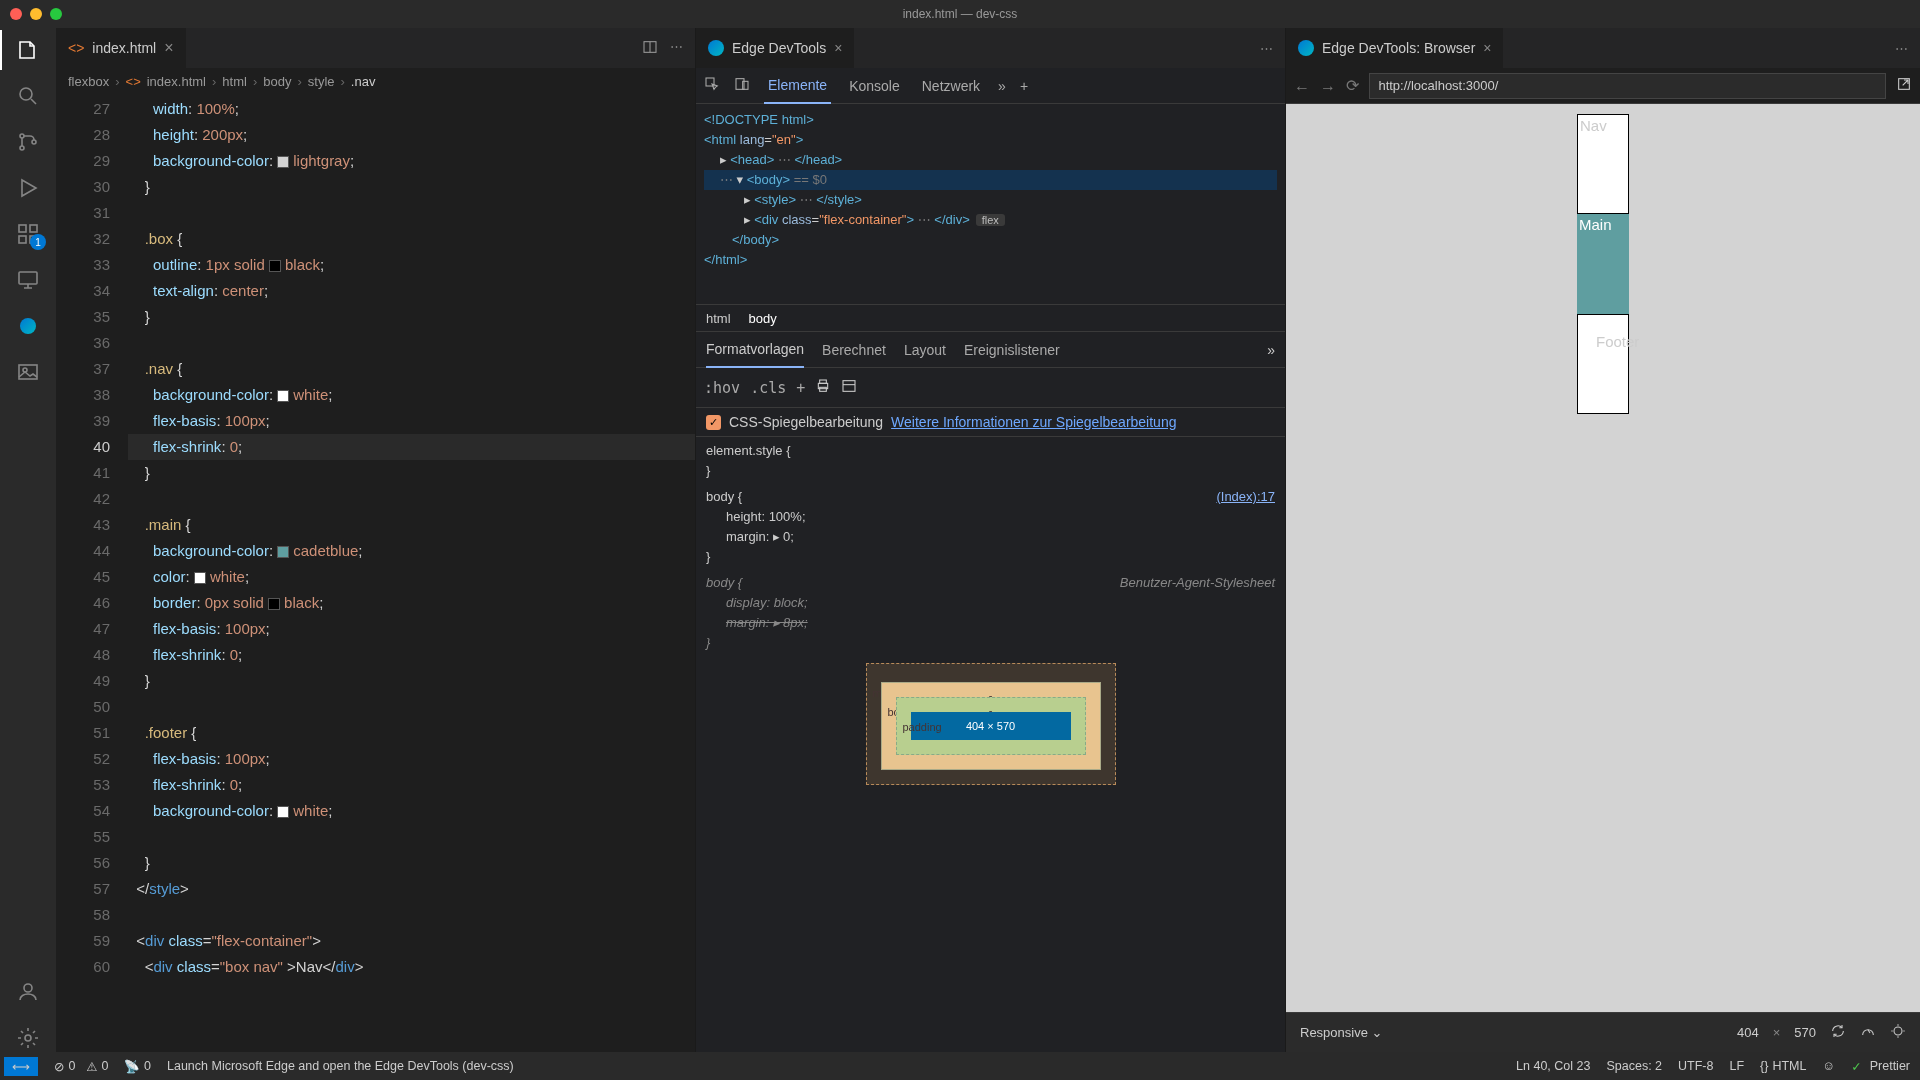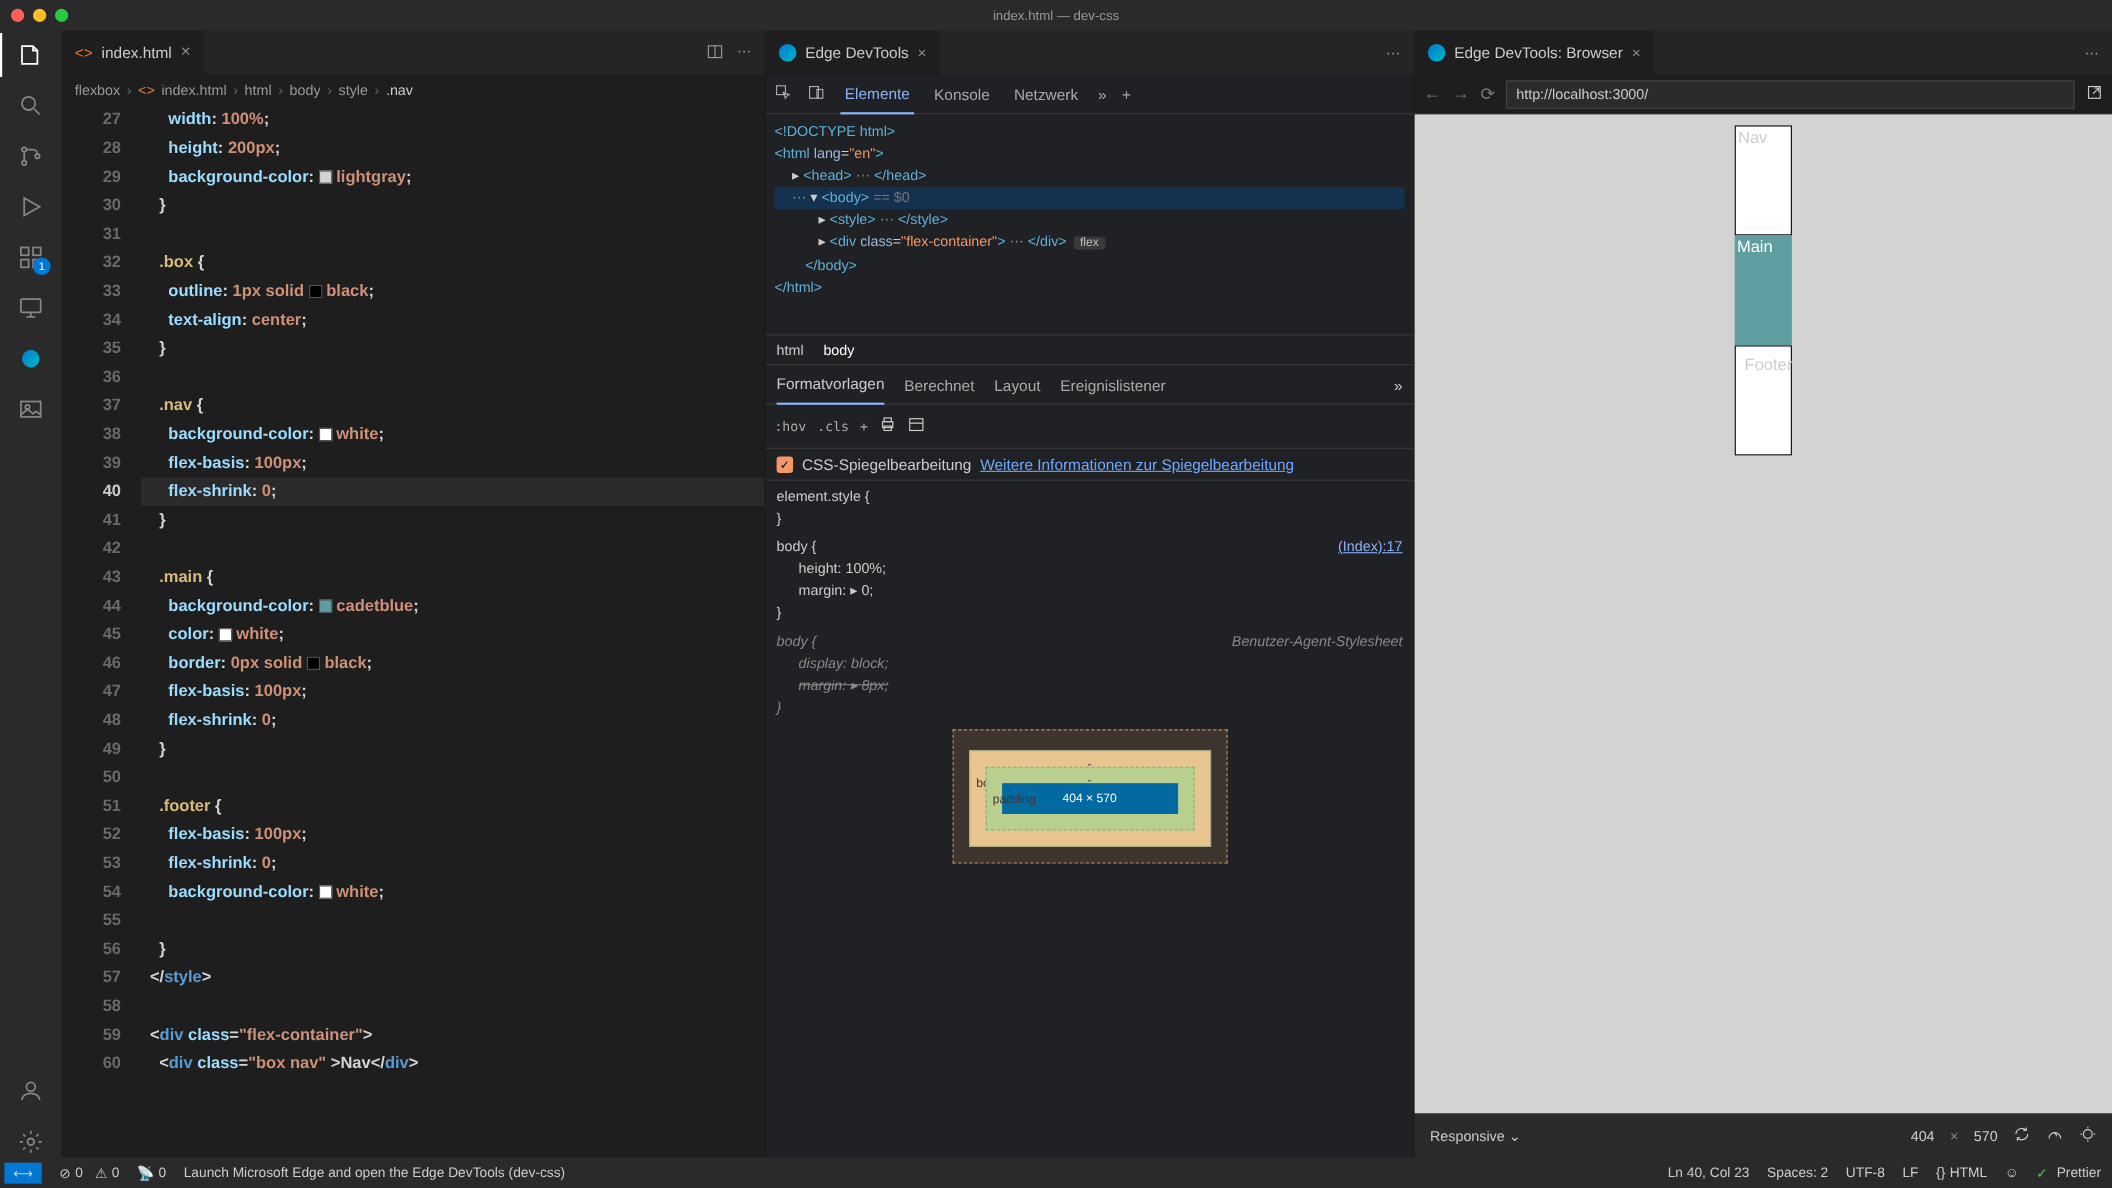--- a/index.html
+++ b/index.html
@@ -31,21 +31,21 @@
 
 .editor-col { width: 640px; display: flex; flex-direction: column; border-right: 1px solid #1a1a1a; }
 .tab-row { height: 40px; background: #252526; display: flex; align-items: center; }
 .tab { height: 40px; display: flex; align-items: center; padding: 0 12px; gap: 8px; background: #1e1e1e; color: #ccc; font-size: 14px; }
 .tab .close { color: #888; font-size: 16px; }
 .tab-icon { color: #e37933; }
 .tab-actions { margin-left: auto; display: flex; gap: 12px; padding-right: 12px; color: #999; }
 .breadcrumbs { height: 26px; display: flex; align-items: center; padding: 0 12px; gap: 6px; font-size: 13px; color: #999; background: #1e1e1e; }
 .breadcrumbs .sep { color: #666; }
 .breadcrumbs .cur { color: #ccc; }
-.code-area { flex: 1; display: flex; background: #1e1e1e; font-family: "SF Mono", Menlo, Consolas, monospace; font-size: 15px; line-height: 26px; overflow: hidden; position: relative; font-weight: bold; }
+.code-area { flex: 1; display: flex; background: #1e1e1e; font-family: "SF Mono", Menlo, Consolas, monospace; font-size: 15px; line-height: 26px; overflow: hidden; position: relative; }
 .gutter { width: 72px; text-align: right; color: #6a6a6a; padding-right: 18px; padding-top: 2px; }
 .code { flex: 1; white-space: pre; color: #d4d4d4; padding-top: 2px; }
 .c-sel { color: #d7ba7d; }
 .c-prop { color: #9cdcfe; }
 .c-val { color: #ce9178; }
 .c-tag { color: #569cd6; }
 .c-attr { color: #9cdcfe; }
 .c-str { color: #ce9178; }
 .swatch { display:inline-block; width:12px; height:12px; border:1px solid #555; margin-right:4px; vertical-align:middle; }
 .current-line { background: #2a2a2a; }
@@ -64,21 +64,21 @@
 .dom-str { color: #f29766; }
 .dom-sel { background: #14324f; }
 .flex-badge { background: #3a3a3a; color: #bbb; padding: 0 6px; border-radius: 3px; font-size: 11px; margin-left: 6px; }
 .dt-crumbs { height: 28px; border-top: 1px solid #3a3a3a; border-bottom: 1px solid #3a3a3a; display: flex; align-items: center; padding: 0 10px; gap: 18px; font-size: 13px; color: #ccc; }
 .dt-crumbs .active { color: #fff; }
 .dt-style-tabs { height: 36px; display: flex; align-items: center; padding: 0 10px; gap: 18px; font-size: 14px; border-bottom: 1px solid #3a3a3a; }
 .dt-style-tabs .stab { color: #aaa; cursor: pointer; height: 36px; display: flex; align-items: center; }
 .dt-style-tabs .stab.active { color: #ccc; border-bottom: 2px solid #8ab4f8; }
 .dt-filter-row { height: 40px; display: flex; align-items: center; padding: 0 8px; gap: 10px; border-bottom: 1px solid #3a3a3a; }
 .dt-filter { flex: 1; background: #2b2b2b; border: 1px solid #444; height: 26px; padding: 0 8px; color: #aaa; font-size: 13px; }
-.dt-chip { font-family: monospace; color: #aaa; font-size: 12px; cursor: pointer; }
+.dt-chip { font-family: monospace; color: #aaa; font-size: 15px; cursor: pointer; }
 .dt-mirror { padding: 6px 10px; display: flex; align-items: center; gap: 8px; font-size: 14px; border-bottom: 1px solid #3a3a3a; flex-wrap: wrap; }
 .dt-mirror a { color: #6ea8ff; text-decoration: underline; }
 .dt-styles { flex: 1; overflow: auto; padding: 4px 10px; font-family: "SF Mono", Menlo, Consolas, monospace; font-size: 13px; line-height: 20px; }
 .rule-src { float: right; color: #8ab4f8; text-decoration: underline; font-style: normal; }
 .ua { color: #888; font-style: italic; }
 .strike { text-decoration: line-through; }
 .box-model { margin: 10px auto 0; width: 250px; font-size: 11px; }
 .bm-margin { background: #b88b5a33; border: 1px dashed #b88b5a; padding: 18px 14px 14px; position: relative; }
 .bm-border { background: #e8c48f; border: 1px solid #aa8; padding: 14px; position: relative; }
 .bm-padding { background: #b8cf8f; border: 1px dashed #8a8; padding: 14px; position: relative; }
@@ -89,21 +89,21 @@
 
 .browser-col { flex: 1; display: flex; flex-direction: column; background: #1e1e1e; }
 .br-tab-row { height: 40px; background: #252526; display: flex; align-items: center; }
 .br-toolbar { height: 36px; display: flex; align-items: center; padding: 0 8px; gap: 10px; border-bottom: 1px solid #3a3a3a; }
 .br-toolbar .navbtn { color: #777; font-size: 16px; cursor: pointer; }
 .br-url { flex: 1; background: #2b2b2b; border: 1px solid #444; height: 26px; padding: 0 8px; color: #ccc; font-size: 13px; }
 .br-viewport { flex: 1; background: #d3d3d3; display: flex; justify-content: center; position: relative; overflow: hidden; }
 .flex-container-prev { margin-top: 10px; width: 52px; height: 440px; display: flex; flex-direction: column; }
 .prev-nav { background: #fff; border: 1px solid #000; flex-basis: 100px; flex-shrink: 0; padding: 2px; font-size: 15px; }
 .prev-main { background: #5f9ea0; color: #fff; flex-basis: 100px; flex-shrink: 0; padding: 2px; font-size: 15px; }
-.prev-footer { background: #fff; border: 1px solid #000; flex-basis: 100px; flex-shrink: 0; padding: 8px; font-size: 15px; }
+.prev-footer { background: #fff; border: 1px solid #000; flex-basis: 100px; flex-shrink: 0; padding: 18px; font-size: 15px; }
 .br-footer { height: 40px; background: #2b2b2b; display: flex; align-items: center; padding: 0 14px; gap: 14px; color: #ccc; border-top: 1px solid #3a3a3a; }
 .br-footer .dim-x { color: #888; }
 
 
 .statusbar { height: 28px; background: #2a2a2a; display: flex; align-items: center; padding: 0 10px; gap: 16px; font-size: 12.5px; color: #ccc; }
 .statusbar .spacer { flex: 1; }
 .sb-item { display: flex; align-items: center; gap: 4px; }
 .prettier-dot::before { content: "✓"; color: #4ec94e; margin-right: 4px; }
 
 svg { width: 24px; height: 24px; stroke: currentColor; fill: none; stroke-width: 1.6; }

